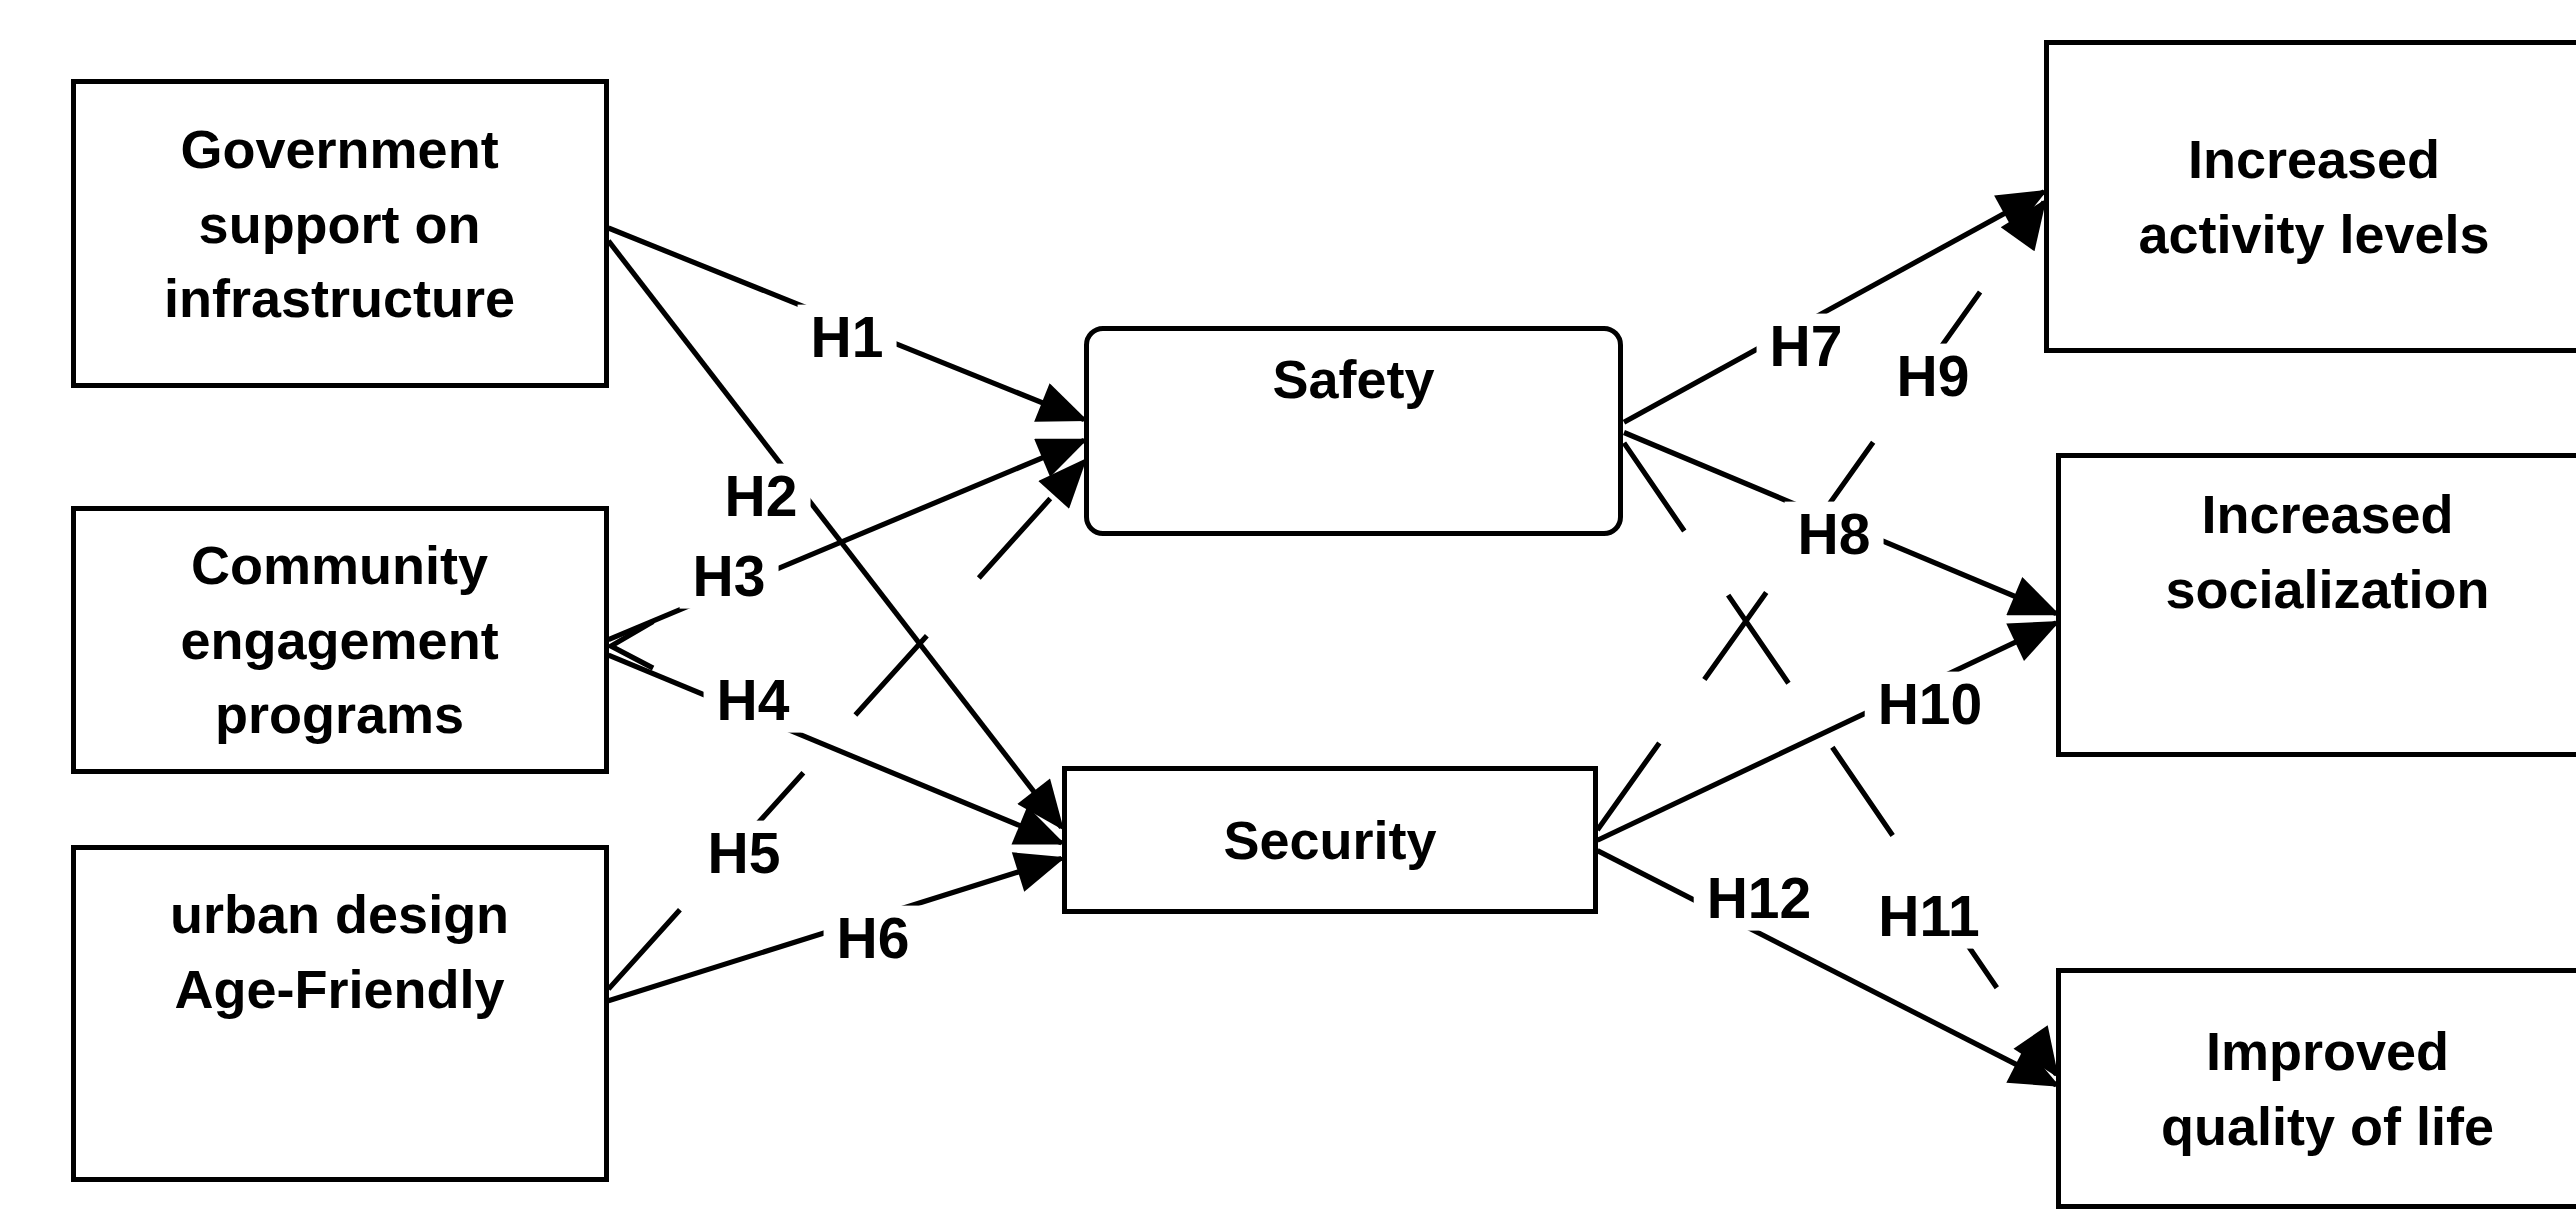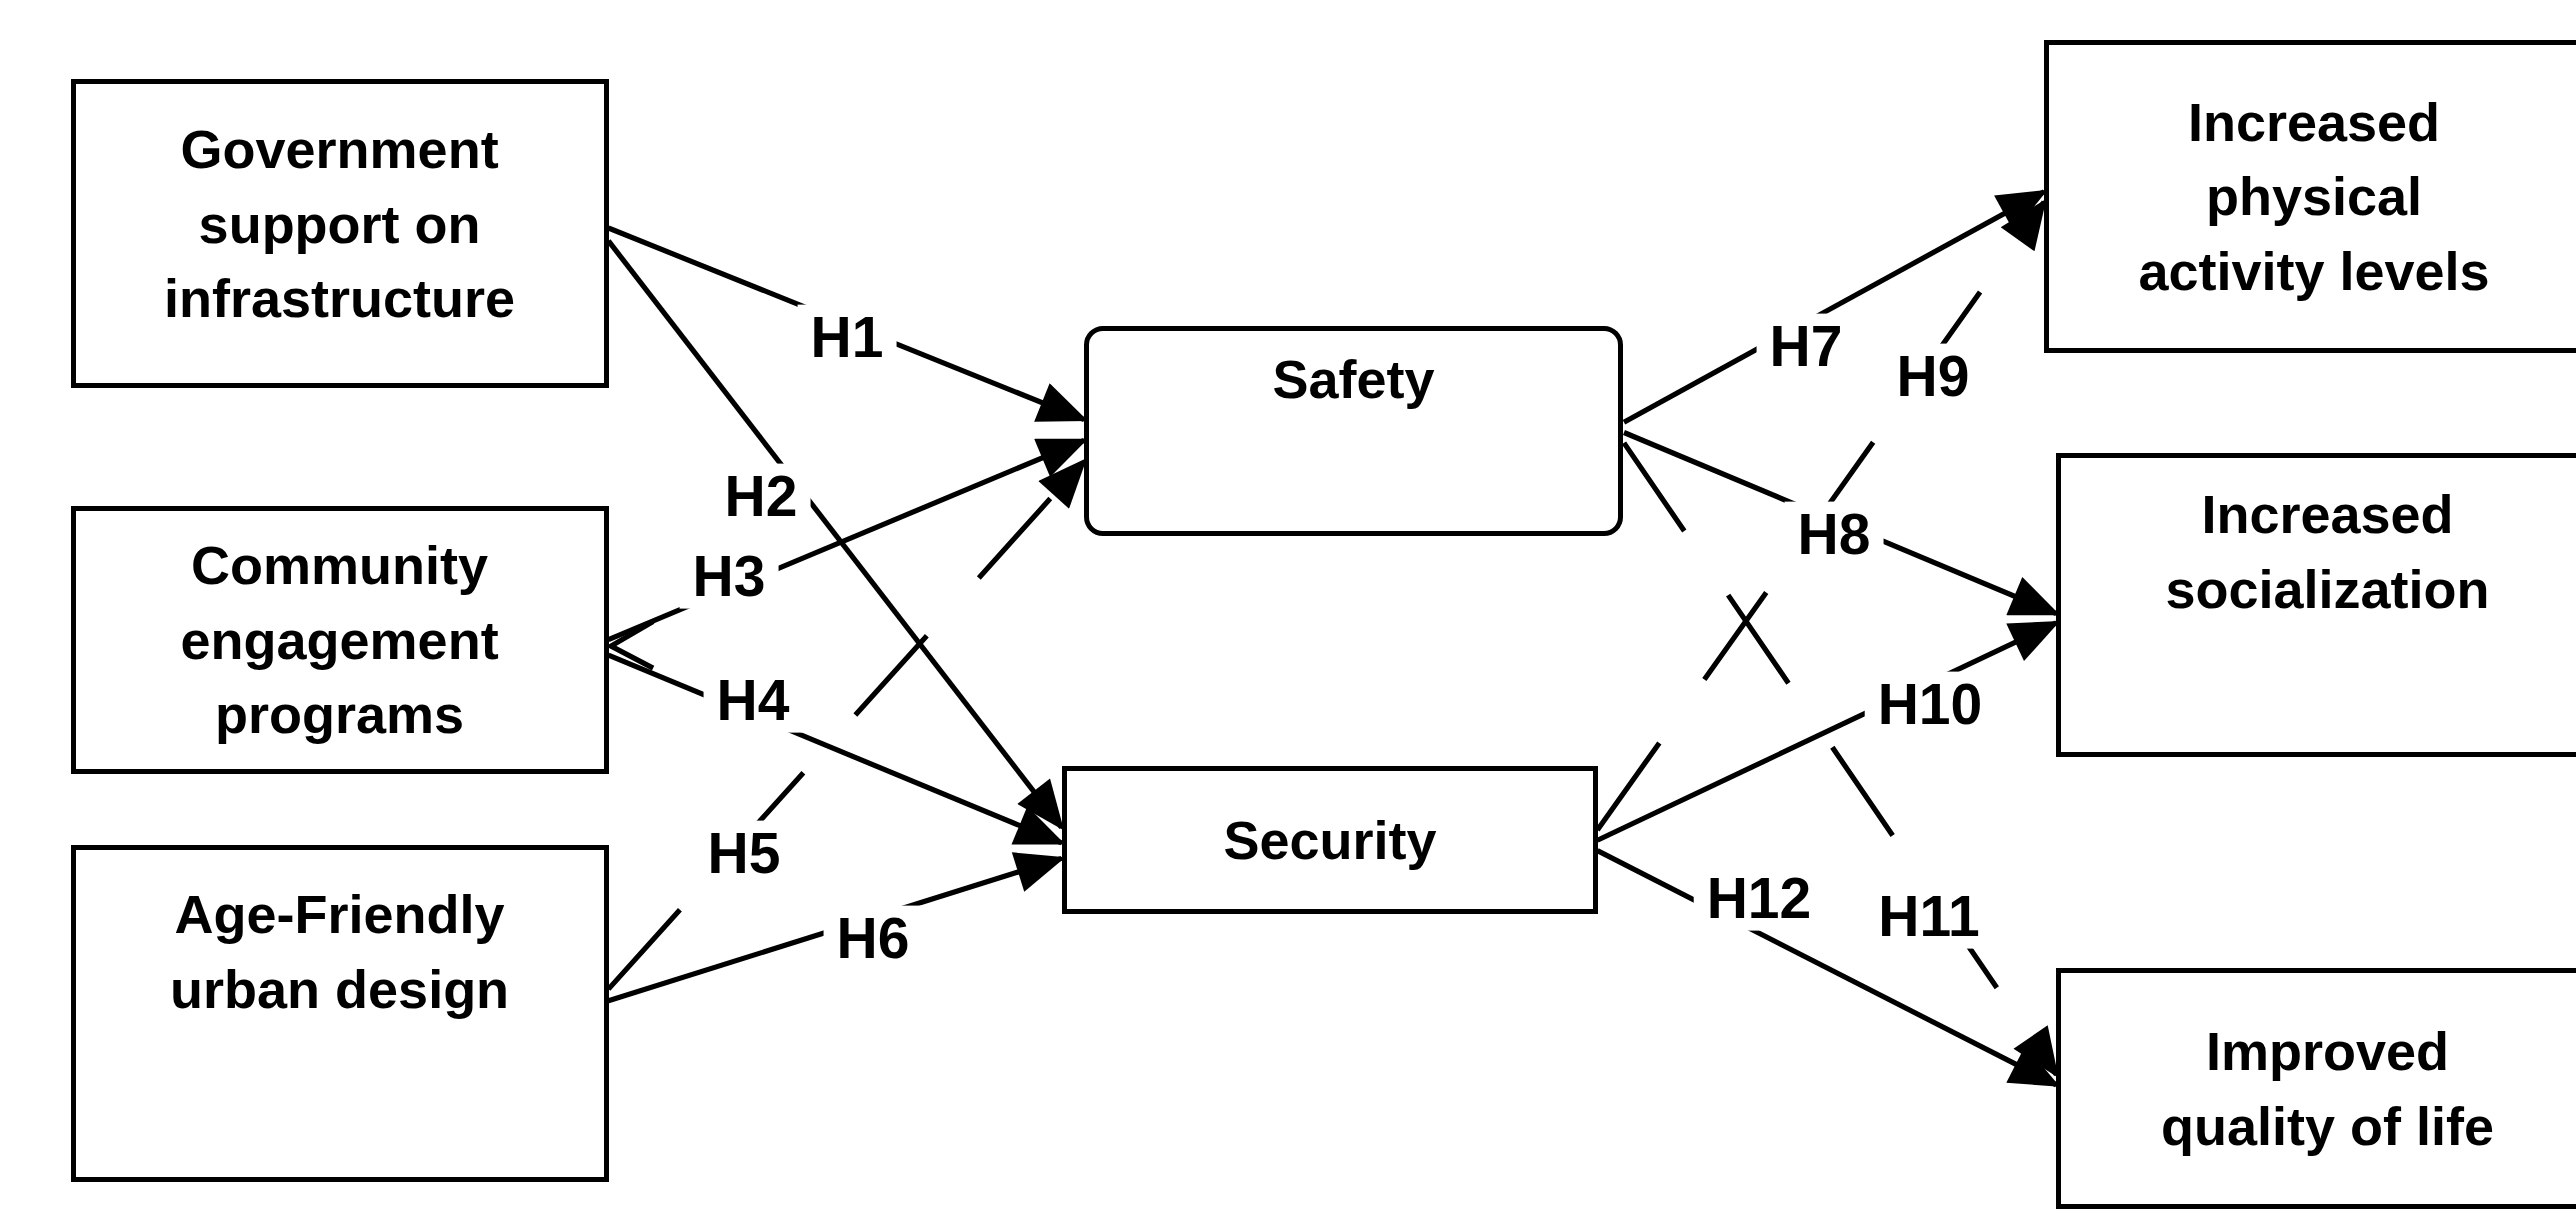--- a/index.html
+++ b/index.html
@@ -87,35 +87,34 @@
     <span class="ln">infrastructure</span>
   </div>
 
   <div class="node" style="left:24.6px; top:506px; width:538px; height:268px;">
     <span class="ln">Community</span>
     <span class="ln">engagement</span>
     <span class="ln">programs</span>
   </div>
 
   <div class="node" style="left:24.6px; top:845px; width:538px; height:337px; padding-bottom:123px;">
+    <span class="ln">urban design</span>
     <span class="ln">Age-Friendly</span>
-    <span class="ln">urban design</span>
   </div>
 
   <div class="node" style="left:1038px; top:326px; width:539px; height:210px; padding-bottom:104px;border-radius:19px;">
     <span class="ln">Safety</span>
   </div>
 
   <div class="node" style="left:1016px; top:766px; width:536px; height:148px;">
     <span class="ln">Security</span>
   </div>
 
   <div class="node" style="left:1998px; top:40px; width:540px; height:313px;">
     <span class="ln">Increased</span>
-    <span class="ln">physical</span>
     <span class="ln">activity levels</span>
   </div>
 
   <div class="node" style="left:2010px; top:453px; width:543px; height:304px; padding-bottom:107px;">
     <span class="ln">Increased</span>
     <span class="ln">socialization</span>
   </div>
 
   <div class="node" style="left:2010px; top:968px; width:543px; height:241px;">
     <span class="ln">Improved</span>

